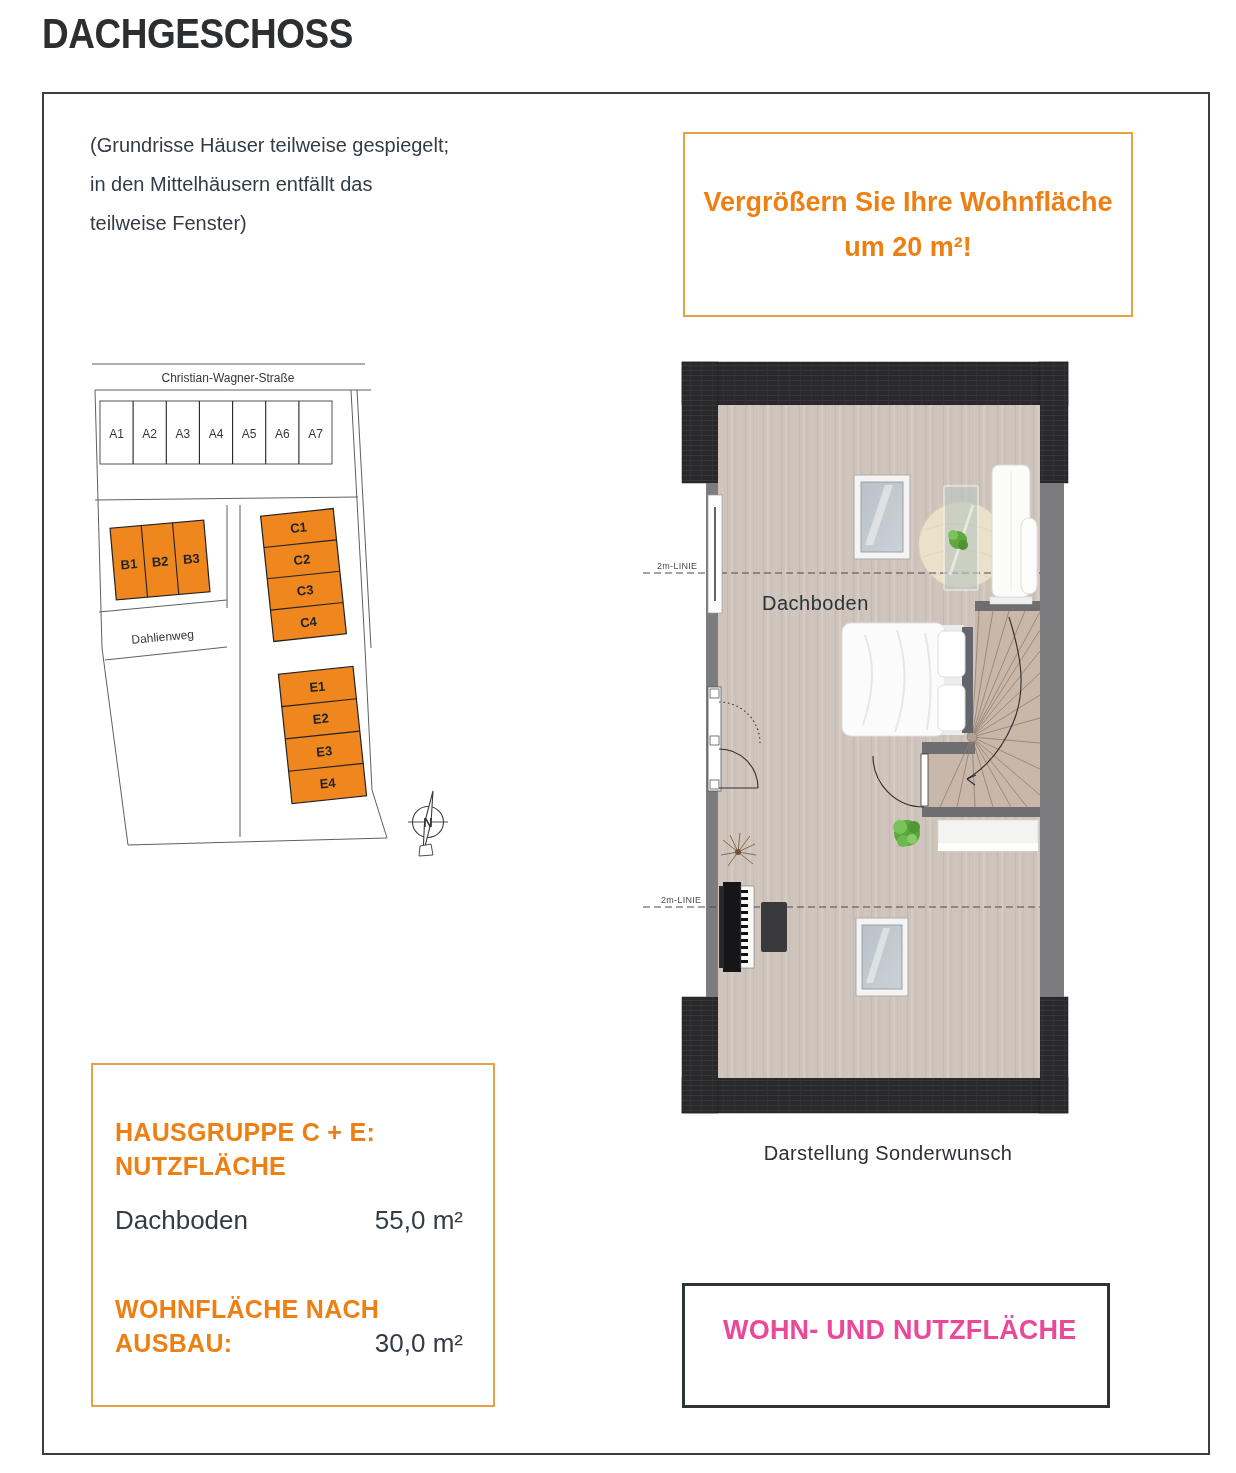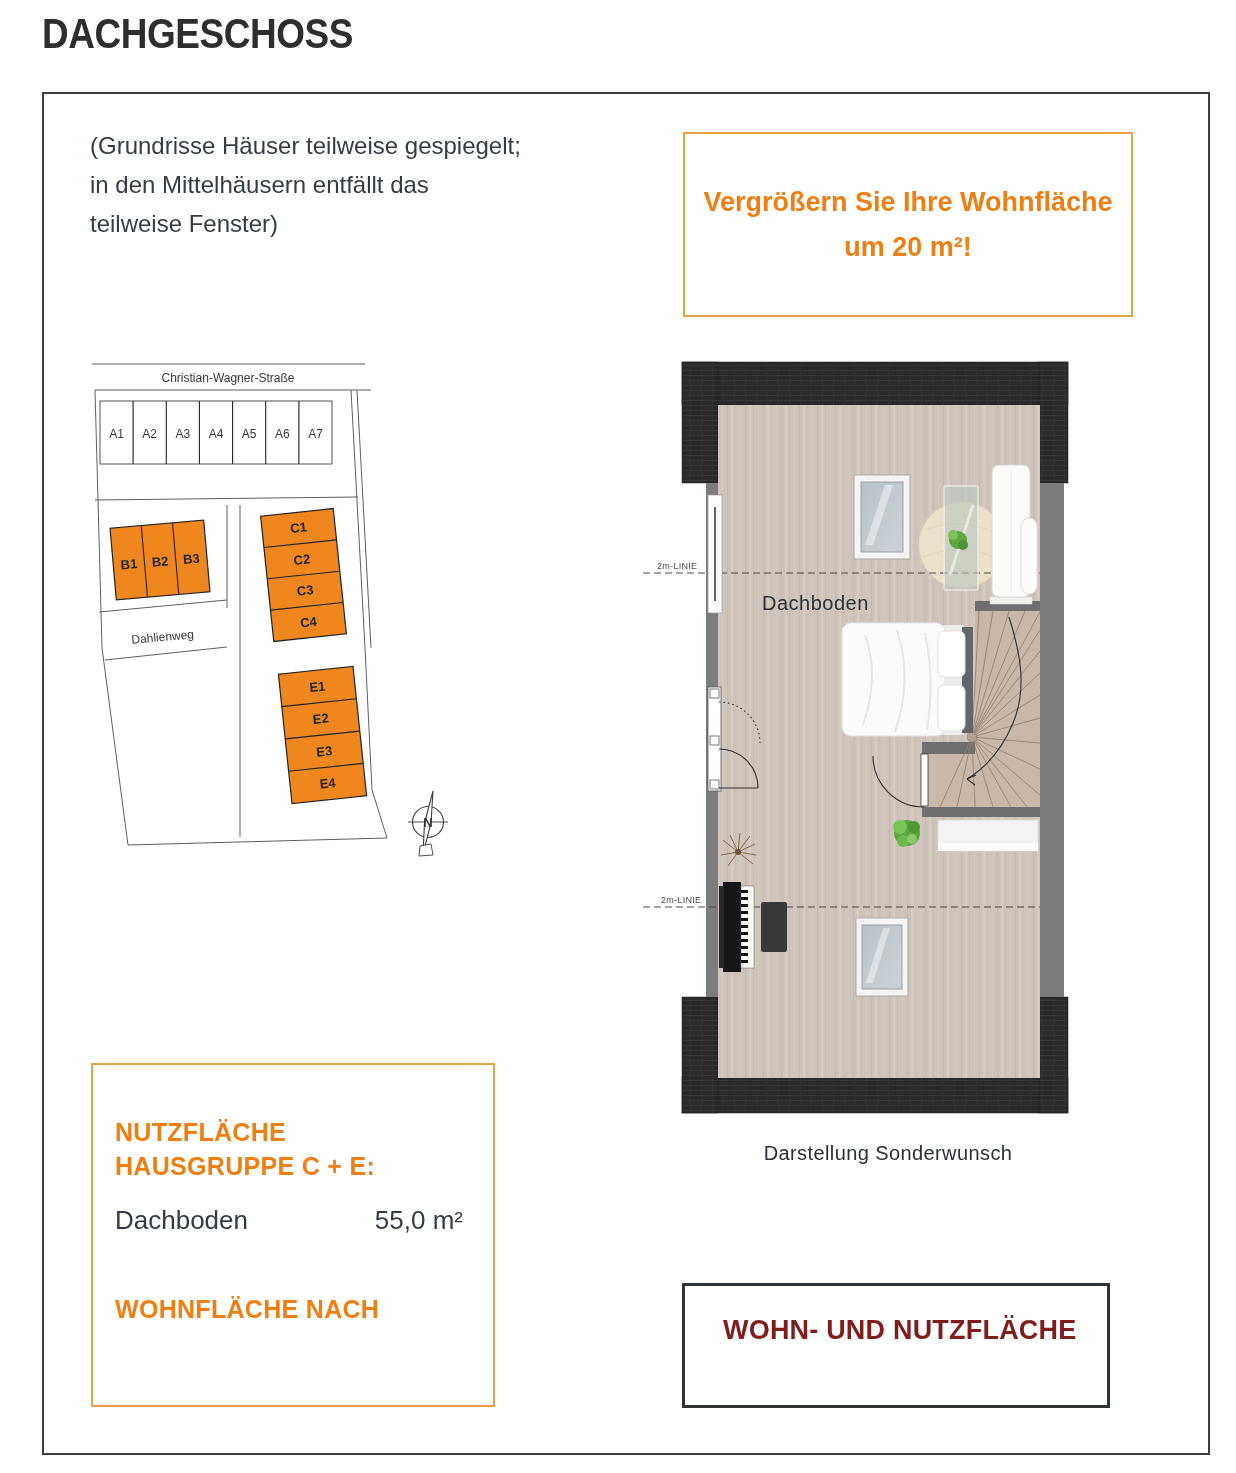--- a/index.html
+++ b/index.html
@@ -9,21 +9,21 @@
   }
   .abs{position:absolute;}
   #page-title{
     left:42px;top:10px;font-size:42px;font-weight:bold;color:#2C2E30;
     transform:scaleX(.88);transform-origin:left top;letter-spacing:-.5px;white-space:nowrap;
   }
   #frame{
     left:42px;top:92px;width:1164px;height:1359px;border:2px solid #3A3F44;background:#fff;
   }
   #note{
-    left:90px;top:126px;font-size:24px;line-height:39px;color:#333B44;
+    left:90px;top:126px;font-size:20px;line-height:39px;color:#333B44;
   }
   #promo-box{
     left:683px;top:132px;width:446px;height:181px;border:2px solid var(--orange_border,#E3A244);
     display:flex;flex-direction:column;justify-content:center;align-items:center;
     text-align:left;font-size:27px;font-weight:bold;color:var(--orange,#EE7F12);line-height:45px;
   }
   #site-plan{left:75px;top:350px;}
   #floor-plan{left:635px;top:355px;}
   #plan-caption{
     left:668px;top:1142px;width:440px;text-align:center;font-size:20px;color:#2A3036;letter-spacing:.4px;
@@ -32,21 +32,21 @@
     left:91px;top:1063px;width:404px;height:344px;border:2px solid var(--orange_border,#E3A244);
     box-sizing:border-box;padding:50px 30px 0 22px;
   }
   .info-heading{font-size:25px;font-weight:bold;color:var(--orange,#EE7F12);line-height:34px;letter-spacing:.3px;}
   .info-row{display:flex;justify-content:space-between;font-size:26px;color:#333B44;margin-top:22px;}
   .info-row2{display:flex;justify-content:space-between;align-items:baseline;}
   .info-row2 .val{font-size:26px;font-weight:normal;color:#333B44;}
   #info-heading2{margin-top:56px;}
   #total-box{
     left:682px;top:1283px;width:428px;height:125px;border:3px solid #2E3338;box-sizing:border-box;
-    padding:24px 0 0 38px;font-size:27px;font-weight:bold;color:#7f1d1d;line-height:41px;letter-spacing:.2px;
+    padding:24px 0 0 38px;font-size:27px;font-weight:bold;color:#ec4899;line-height:41px;letter-spacing:.2px;
   }
   svg text{font-family:"Liberation Sans", sans-serif;}
   .parcel-line{stroke:#5F5F61;stroke-width:1;fill:none;}
   .house{fill:var(--house_orange,#EF861E);stroke:#202326;stroke-width:1.2;}
   .house-divider{stroke:#202326;stroke-width:1.1;}
   .house-label{font-size:13px;font-weight:bold;fill:#1E2328;text-anchor:middle;}
   .a-label{font-size:12px;fill:#33383D;text-anchor:middle;}
   .street-label{font-size:12px;fill:#33383D;text-anchor:middle;}
   .mline-label{font-size:9px;fill:#4B4B4D;letter-spacing:.3px;}
   .mline{stroke:#4B4B4D;stroke-width:1.1;stroke-dasharray:7 4;fill:none;}
@@ -298,26 +298,30 @@
   <g>
     <rect x="221" y="563" width="52" height="78" fill="#F4F4F4" stroke="#ABABAD"></rect>
     <rect x="227" y="570" width="40" height="64" fill="url(#glass)" stroke="#8E9296" stroke-width=".8"></rect>
     <polygon points="231,628 248,573 255,573 238,628" fill="#fff" opacity=".45"></polygon>
   </g>
 </svg>
 
 <div class="abs" id="plan-caption">Darstellung Sonderwunsch</div>
 
 <div class="abs" id="info-box">
+  <div class="info-heading">HAUSGRUPPE C + E:</div>
   <div class="info-heading">NUTZFLÄCHE</div>
-  <div class="info-heading">HAUSGRUPPE C + E:</div>
   <div class="info-row">
     <span>Dachboden</span>
     <span>55,0 m²</span>
   </div>
   <div id="info-heading2">
     <div class="info-heading">WOHNFLÄCHE NACH</div>
+    <div class="info-row2">
+      <span class="info-heading">AUSBAU:</span>
+      <span class="val">30,0 m²</span>
+    </div>
   </div>
 </div>
 
 <div class="abs" id="total-box">
   <div>WOHN- UND NUTZFLÄCHE</div>
 </div>
 
 </body></html>

